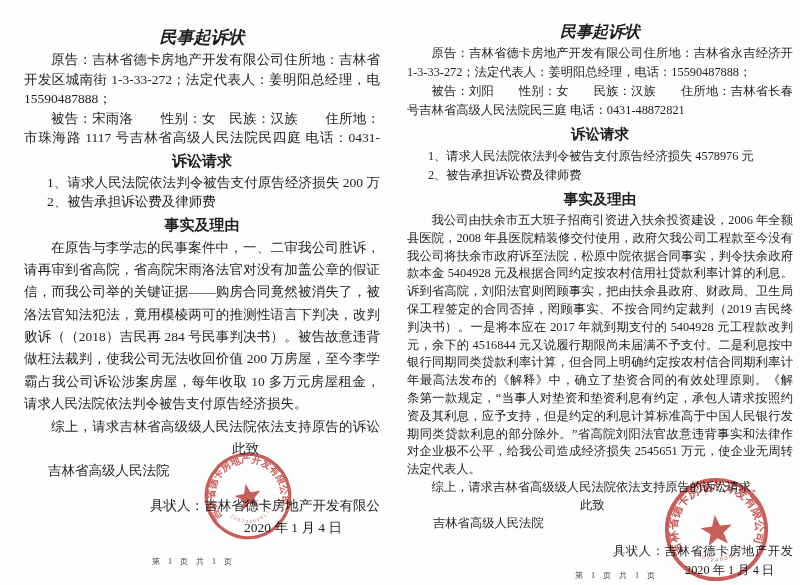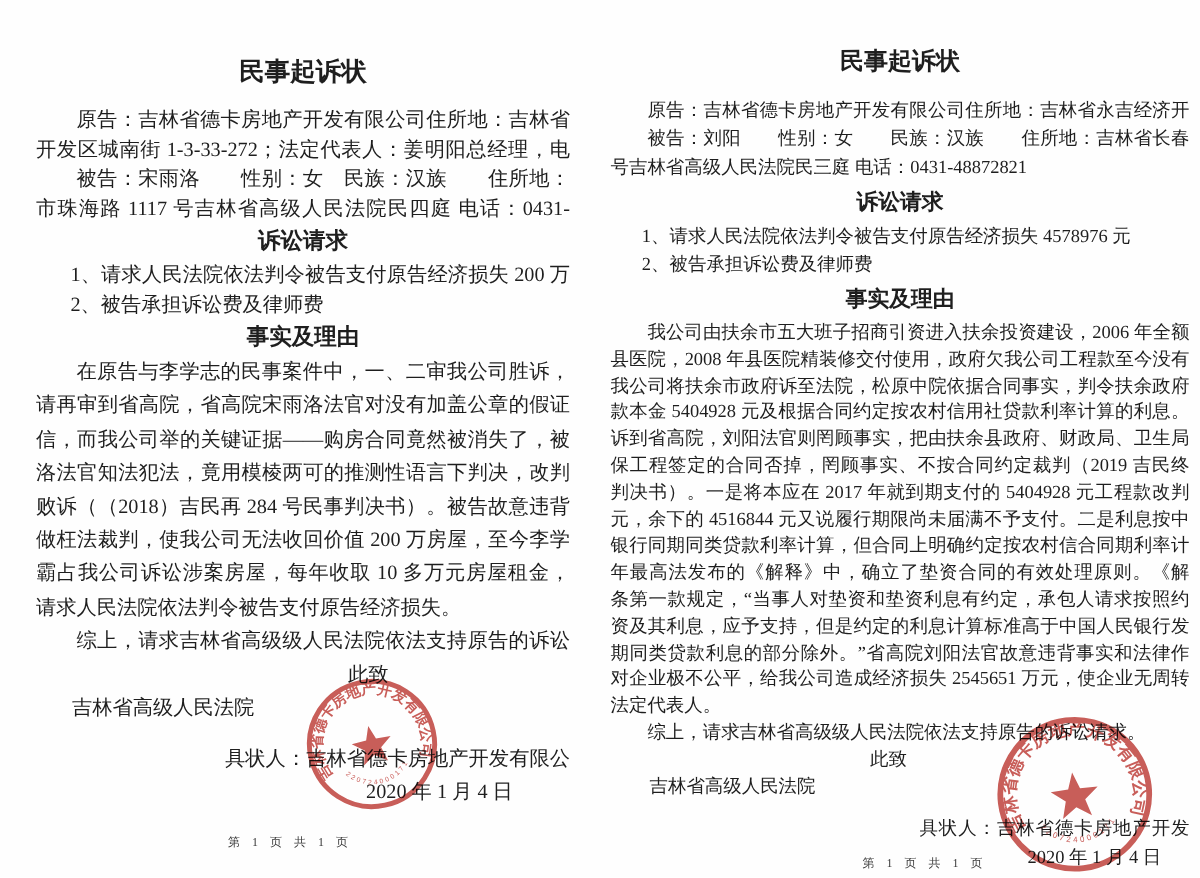--- a/index.html
+++ b/index.html
@@ -2,21 +2,21 @@
 <html><head>
 <meta charset="utf-8">
 <style>
   html,body{margin:0;padding:0;background:#ffffff;}
   .canvas{position:relative;width:800px;height:585px;background:#fefefe;overflow:hidden;
           font-family:"Liberation Serif","DejaVu Serif",serif;color:#1e1e1e;}
   .page{position:absolute;}
   .p1{left:24px;top:26px;width:356px;font-size:13.5px;}
   .p2{left:407px;top:20px;width:386px;font-size:12.3px;}
   .title{font-family:"Liberation Sans","DejaVu Sans",sans-serif;font-weight:bold;text-align:center;
-         font-size:17px;height:24px;line-height:24px;margin:10px;}
+         font-size:17px;height:24px;line-height:24px;margin:0;font-style:italic;}
   .p2 .title{font-size:16px;}
   .ln{height:19.5px;line-height:19.5px;overflow:hidden;text-align:justify;text-align-last:justify;}
   .p2 .ln{height:19px;line-height:19px;}
   .p1 .fact{height:22.4px;line-height:22.4px;}
   .p2 .fact{height:17.8px;line-height:17.8px;}
   .h{font-family:"Liberation Sans","DejaVu Sans",sans-serif;font-weight:bold;font-size:15px;
      text-align:left;text-align-last:center;height:21px;line-height:21px;margin:2px 0;}
   .p2 .h{font-size:14.5px;margin:4px 0 2px;}
   .s{text-align-last:left;}
   .ind{text-indent:2em;}
@@ -38,20 +38,21 @@
 </style>
 </head>
 <body>
 
 <div class="canvas">
 
   <section class="page p1">
     <h1 class="title">民事起诉状</h1>
     <div class="ln ind">原告：吉林省德卡房地产开发有限公司住所地：吉林省永吉经济</div>
     <div class="ln">开发区城南街 1-3-33-272；法定代表人：姜明阳总经理，电话：</div>
+    <div class="ln s">15590487888；</div>
     <div class="ln ind">被告：宋雨洛　　性别：女　民族：汉族　　住所地：吉林省长春</div>
     <div class="ln">市珠海路 1117 号吉林省高级人民法院民四庭 电话：0431-88556406</div>
     <div class="h">诉讼请求</div>
     <div class="ln num s">1、请求人民法院依法判令被告支付原告经济损失 200 万元。</div>
     <div class="ln num s">2、被告承担诉讼费及律师费</div>
     <div class="h">事实及理由</div>
     <div class="ln fact ind">在原告与李学志的民事案件中，一、二审我公司胜诉，对方申</div>
     <div class="ln fact">请再审到省高院，省高院宋雨洛法官对没有加盖公章的假证予以采</div>
     <div class="ln fact">信，而我公司举的关键证据——购房合同竟然被消失了，被告宋雨</div>
     <div class="ln fact">洛法官知法犯法，竟用模棱两可的推测性语言下判决，改判我公司</div>
@@ -63,20 +64,21 @@
     <div class="ln fact zhi">此致</div>
     <div class="ln fact court">吉林省高级人民法院</div>
     <div class="ln signer">具状人：吉林省德卡房地产开发有限公司</div>
     <div class="ln date">2020 年 1 月 4 日</div>
     <div class="pgnum">第 1 页 共 1 页</div>
   </section>
 
   <section class="page p2">
     <h1 class="title">民事起诉状</h1>
     <div class="ln ind">原告：吉林省德卡房地产开发有限公司住所地：吉林省永吉经济开发区城南街</div>
+    <div class="ln s">1-3-33-272；法定代表人：姜明阳总经理，电话：15590487888；</div>
     <div class="ln ind">被告：刘阳　　性别：女　　民族：汉族　　住所地：吉林省长春市珠海路 1117</div>
     <div class="ln s">号吉林省高级人民法院民三庭 电话：0431-48872821</div>
     <div class="h">诉讼请求</div>
     <div class="ln num s">1、请求人民法院依法判令被告支付原告经济损失 4578976 元</div>
     <div class="ln num s">2、被告承担诉讼费及律师费</div>
     <div class="h">事实及理由</div>
     <div class="ln fact ind">我公司由扶余市五大班子招商引资进入扶余投资建设，2006 年全额垫资建</div>
     <div class="ln fact">县医院，2008 年县医院精装修交付使用，政府欠我公司工程款至今没有支付。</div>
     <div class="ln fact">我公司将扶余市政府诉至法院，松原中院依据合同事实，判令扶余政府给付欠</div>
     <div class="ln fact">款本金 5404928 元及根据合同约定按农村信用社贷款利率计算的利息。政府上</div>

